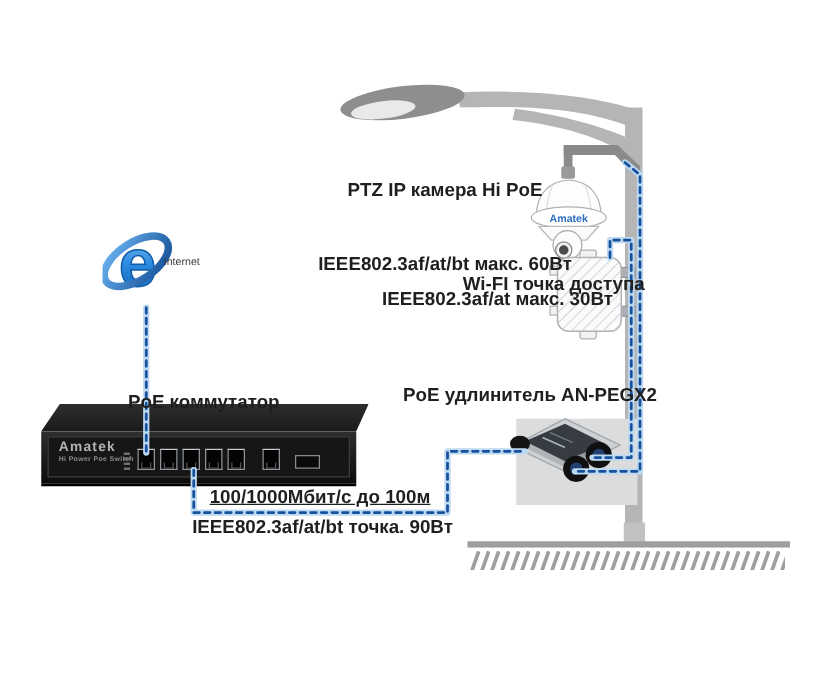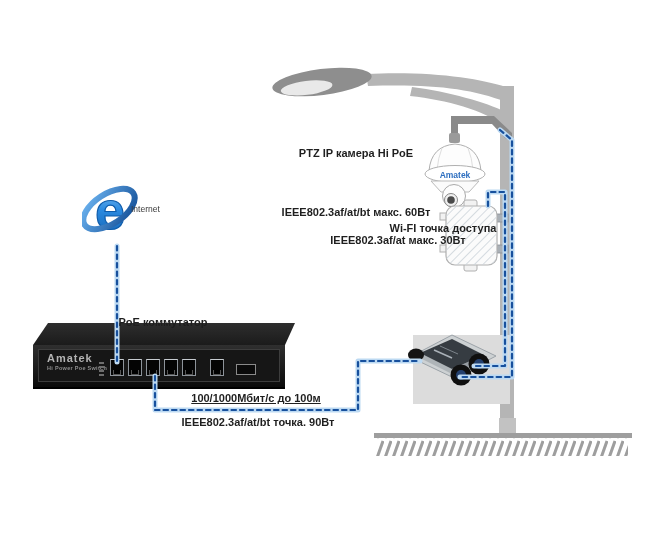--- a/index.html
+++ b/index.html
@@ -1,19 +1,19 @@
 <!DOCTYPE html>
 <html><head>
 <meta charset="utf-8">
 <style>
   html,body{margin:0;padding:0;background:#fff;}
   .canvas{position:relative;width:650px;height:541px;background:#ffffff;
           font-family:"Liberation Sans",sans-serif;overflow:hidden;}
   svg{position:absolute;left:0;top:0;}
-  .lbl{position:absolute;font-size:11px;font-weight:bold;color:#1f1f1f;
+  .lbl{position:absolute;font-size:15px;font-weight:bold;color:#1f1f1f;
        white-space:nowrap;transform:translateX(-50%);line-height:12px;}
   .lbl-small{position:absolute;font-size:8.5px;font-weight:normal;color:#3a3a3a;white-space:nowrap;}
 
   
   .switch{position:absolute;left:33px;top:323px;width:262px;height:64px;}
   .switch-top{position:absolute;left:0;top:0;width:262px;height:22px;
               background:linear-gradient(#2e2e2e,#1b1b1b);
               clip-path:polygon(15px 0,262px 0,252px 22px,0 22px);}
   .switch-front{position:absolute;left:0;top:22px;width:252px;height:42px;
                 background:linear-gradient(#2f2f2f,#0b0b0b);
@@ -168,20 +168,21 @@
       <path d="M 155,376 V 410 H 358 V 361 H 420" stroke="#bcd9f2" stroke-width="5"></path>
       <path d="M 155,376 V 410 H 358 V 361 H 420" stroke="#17509d" stroke-width="2.2" stroke-dasharray="4.5 4"></path>
       <path d="M 500,130 L 512,140 V 377 H 460" stroke="#bcd9f2" stroke-width="5"></path>
       <path d="M 500,130 L 512,140 V 377 H 460" stroke="#17509d" stroke-width="2.2" stroke-dasharray="4.5 4"></path>
       <path d="M 488,206 V 192 H 505 V 366 H 474" stroke="#bcd9f2" stroke-width="5"></path>
       <path d="M 488,206 V 192 H 505 V 366 H 474" stroke="#17509d" stroke-width="2.2" stroke-dasharray="4.5 4"></path>
     </g>
   </svg>
 
   <div class="lbl" style="left:163px;top:316px;">PoE коммутатор</div>
+  <div class="lbl" style="left:424px;top:311px;">PoE удлинитель AN-PEGX2</div>
   <div class="lbl" style="left:356px;top:147px;">PTZ IP камера Hi PoE</div>
   <div class="lbl" style="left:356px;top:158px;margin-top:48px;">IEEE802.3af/at/bt макс. 60Вт</div>
   <div class="lbl" style="left:396px;top:222px;margin-left:47px;">Wi-FI точка доступа</div>
   <div class="lbl" style="left:398px;top:234px;">IEEE802.3af/at макс. 30Вт</div>
   <div class="lbl" style="left:256px;top:392px;text-decoration:underline;">100/1000Мбит/с до 100м</div>
   <div class="lbl" style="left:258px;top:416px;">IEEE802.3af/at/bt точка. 90Вт</div>
 
 </div>
 
 </body></html>

